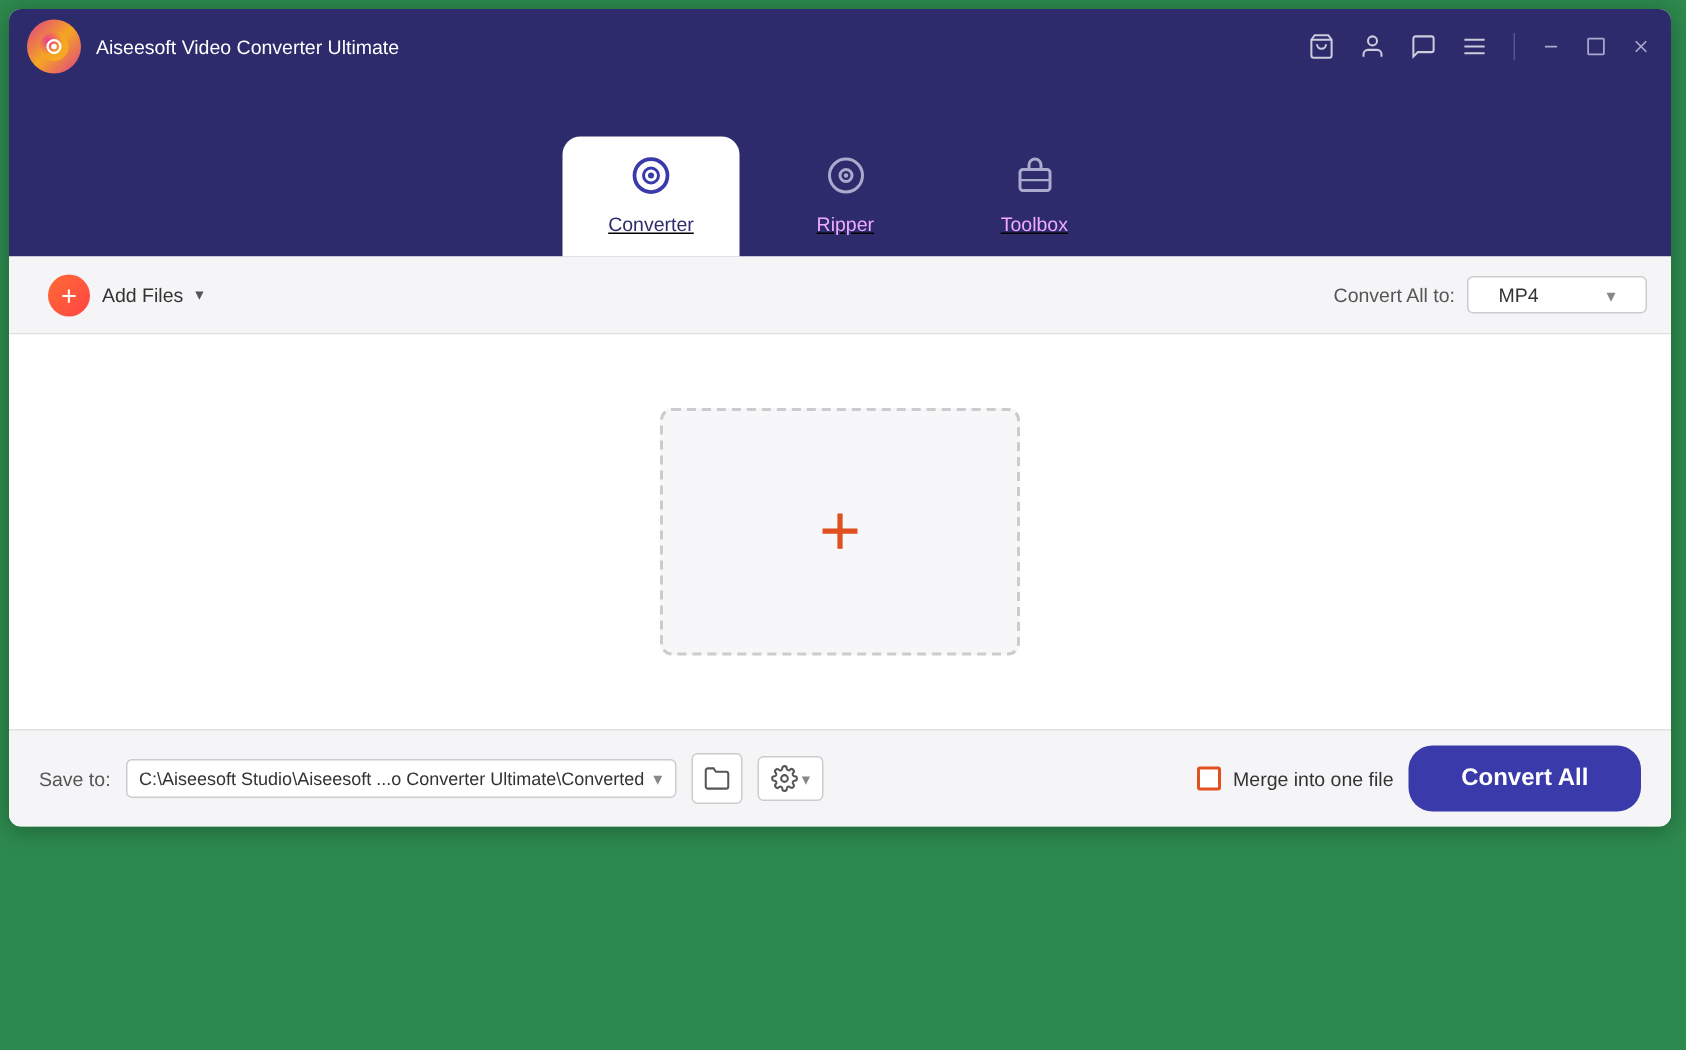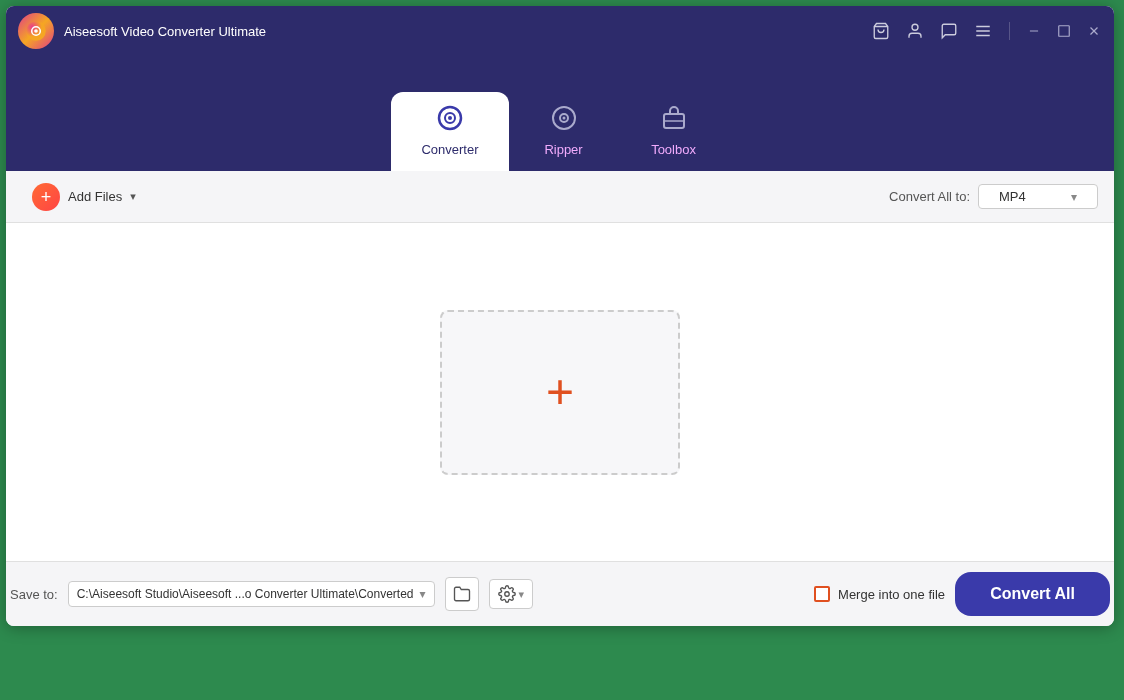--- a/index.html
+++ b/index.html
@@ -6,21 +6,21 @@
     body {
       width: 1124px;
       height: 700px;
       background: #2d8a4e;
       font-family: 'Segoe UI', Arial, sans-serif;
       overflow: hidden;
     }
 
     .app-window {
       width: 1108px;
-      height: 620px;
+      height: 545px;
       margin: 6px;
       background: #ffffff;
       border-radius: 8px;
       overflow: hidden;
       display: flex;
       flex-direction: column;
       box-shadow: 0 2px 16px rgba(0,0,0,0.3);
     }
 
     
@@ -90,21 +90,22 @@
       height: 115px;
       display: flex;
       align-items: flex-end;
       justify-content: center;
       padding-bottom: 0;
       flex-shrink: 0;
     }
 
     .nav-tabs {
       display: flex;
-      gap: 0;
+      gap: 16px;
+      text-decoration: underline;
     }
 
     .nav-tab {
       display: flex;
       flex-direction: column;
       align-items: center;
       justify-content: center;
       padding: 12px 30px 14px;
       cursor: pointer;
       color: #f0abfc;
@@ -265,21 +266,21 @@
       color: #e05020;
       font-size: 14px;
     }
 
     
     .footer {
       background: #f5f5f7;
       height: 65px;
       display: flex;
       align-items: center;
-      padding: 0 4px;
+      padding: 0 20px;
       border-top: 1px solid #e0e0e0;
       flex-shrink: 0;
       gap: 10px;
     }
 
     .save-to-label {
       color: #555;
       font-size: 13px;
       flex-shrink: 0;
     }

